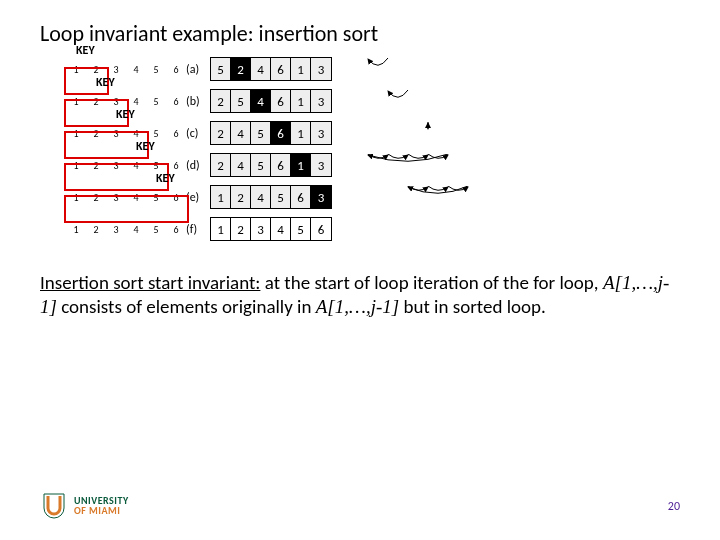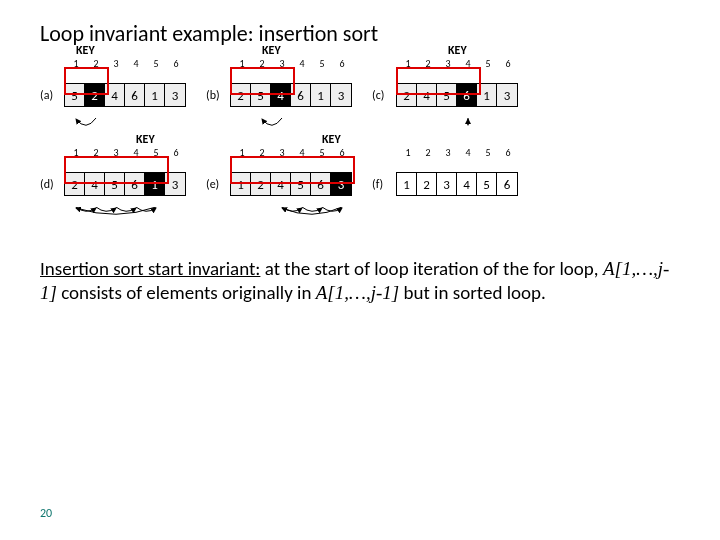--- a/index.html
+++ b/index.html
@@ -1,38 +1,38 @@
 <!DOCTYPE html>
 <html><head>
 <meta charset="utf-8">
 <style>
   * { margin: 0; padding: 0; box-sizing: border-box; }
   body { width: 720px; height: 540px; background: #fff; font-family: Calibri, Arial, sans-serif; position: relative; padding: 20px 40px; }
   .title { font-size: 22px; margin-bottom: 10px; }
   .panels { display: flex; flex-wrap: wrap; gap: 8px 20px; margin-bottom: 30px; }
-  .panel { display: flex; flex-direction: column; align-items: center; position: relative; gap: 13px; }
+  .panel { display: flex; flex-direction: row; align-items: center; position: relative; }
   .key-label { font-size: 12px; font-weight: bold; position: absolute; top: -14px; }
   .indices { display: flex; font-size: 10px; margin-left: 26px; }
   .idx { width: 20px; text-align: center; }
   .row { display: flex; align-items: center; }
   .row-label { width: 24px; font-size: 12px; }
   .cells { display: flex; border: 1px solid #000; }
   .cell { width: 20px; height: 22px; display: flex; align-items: center; justify-content: center; font-size: 13px; border-right: 1px solid #000; background: #eee; }
   .cell:last-child { border-right: none; }
   .cell.black { background: #000; color: #fff; }
   .cell.white { background: #fff; }
   .red-box { position: absolute; border: 2px solid #d00; pointer-events: none; }
   .arrows { position: relative; height: 18px; margin-left: 26px; width: 120px; }
   .arrows svg { position: absolute; top: -2px; left: 0; }
   .desc { font-size: 19px; line-height: 1.25; margin-top: 20px; }
   .underline { text-decoration: underline; }
   .italic { font-style: italic; font-family: "Times New Roman", serif; }
   .footer { position: absolute; bottom: 20px; left: 40px; right: 40px; display: flex; align-items: center; justify-content: space-between; }
   .course { color: #d97a2a; font-size: 20px; position: absolute; left: 50%; transform: translateX(-50%); }
-  .slide-num { color: #0f766e; font-size: 12px; }
+  .slide-num { color: #4c1d95; font-size: 12px; }
   .logo { display: flex; align-items: center; gap: 6px; }
   .logo-text { font-size: 10px; line-height: 1; color: #0a5a3c; font-weight: bold; letter-spacing: 0.5px; }
 </style>
 </head>
 <body>
 
 <div class="title">Loop invariant example: insertion sort</div>
 
 <div class="panels" id="panels">
     <div class="panel">
@@ -229,14 +229,24 @@
       </div>
       <div class="arrows"></div>
     </div>
   </div>
 
 <div class="desc">
   <span class="underline">Insertion sort start invariant:</span><span> at the start of loop iteration of the for loop, </span><span class="italic">A[1,…,j-1]</span><span> consists of elements originally in </span><span class="italic">A[1,…,j-1]</span><span> but in sorted loop.</span>
 </div>
 
 <div class="footer">
+  <div class="logo">
+    <svg width="28" height="28" viewBox="0 0 28 28">
+      <path d="M4 2 h20 v14 a10 10 0 0 1 -10 10 a10 10 0 0 1 -10 -10 z" fill="none" stroke="#0a5a3c" stroke-width="1"></path>
+      <path d="M8 4 v12 a6 6 0 0 0 12 0 v-12" fill="none" stroke="#d97a2a" stroke-width="3"></path>
+    </svg>
+    <div>
+      <div class="logo-text">UNIVERSITY</div>
+      <div class="logo-text" style="color:#d97a2a">OF MIAMI</div>
+    </div>
+  </div>
   <div class="slide-num">20</div>
 </div>
 
 </body></html>

